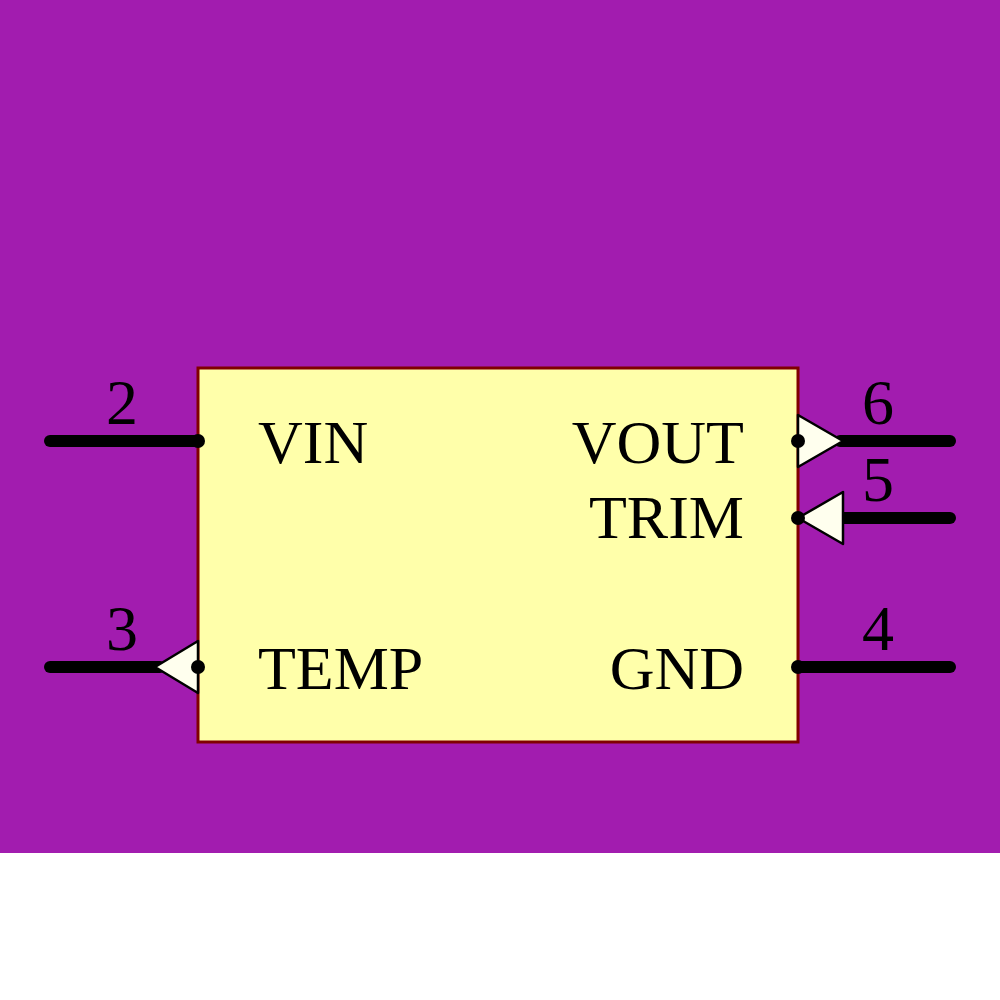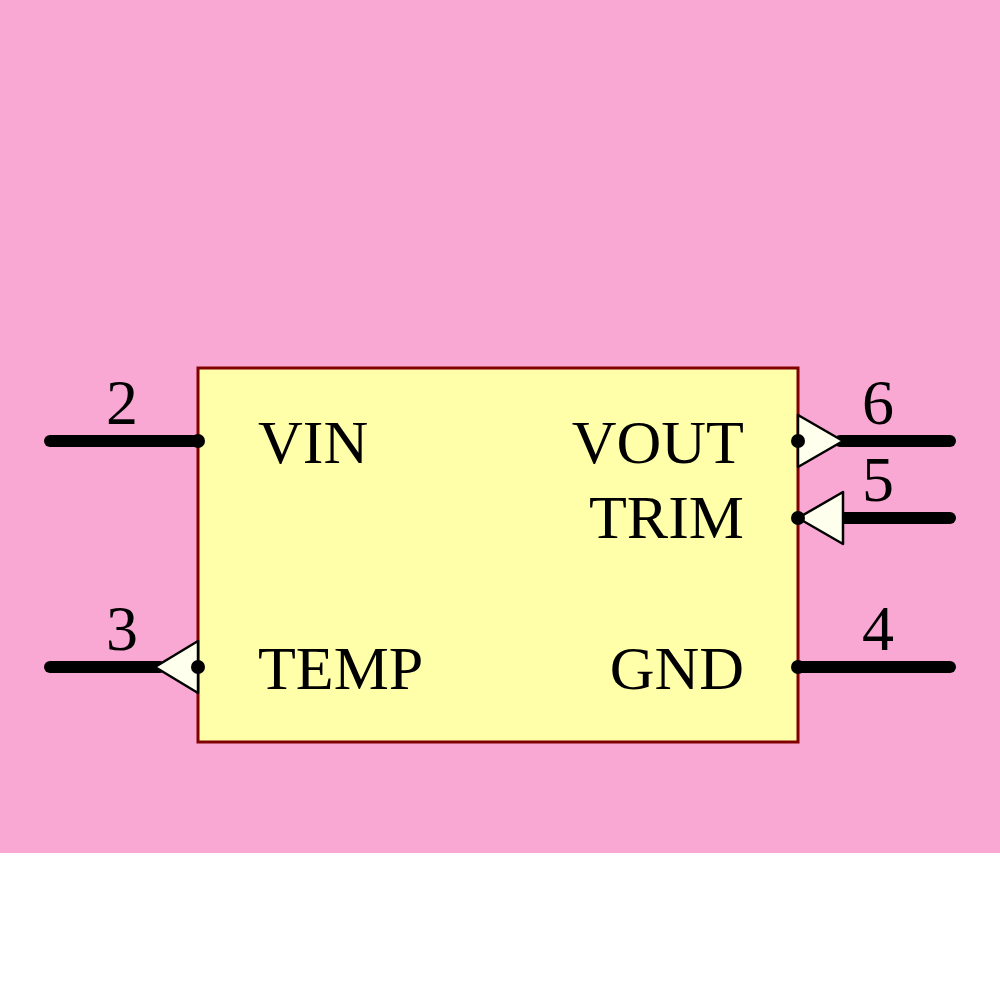--- a/index.html
+++ b/index.html
@@ -11,21 +11,21 @@
   body {
     width: 1000px;
     height: 1000px;
     font-family: "Liberation Serif", "DejaVu Serif", serif;
     overflow: hidden;
   }
   #canvas {
     position: relative;
     width: 1000px;
     height: 853px;
-    background: #f9a8d4;
+    background: #a21caf;
   }
   #schematic-svg {
     position: absolute;
     top: 0;
     left: 0;
     width: 1000px;
     height: 1000px;
     display: block;
   }
   .pin-label-text {

